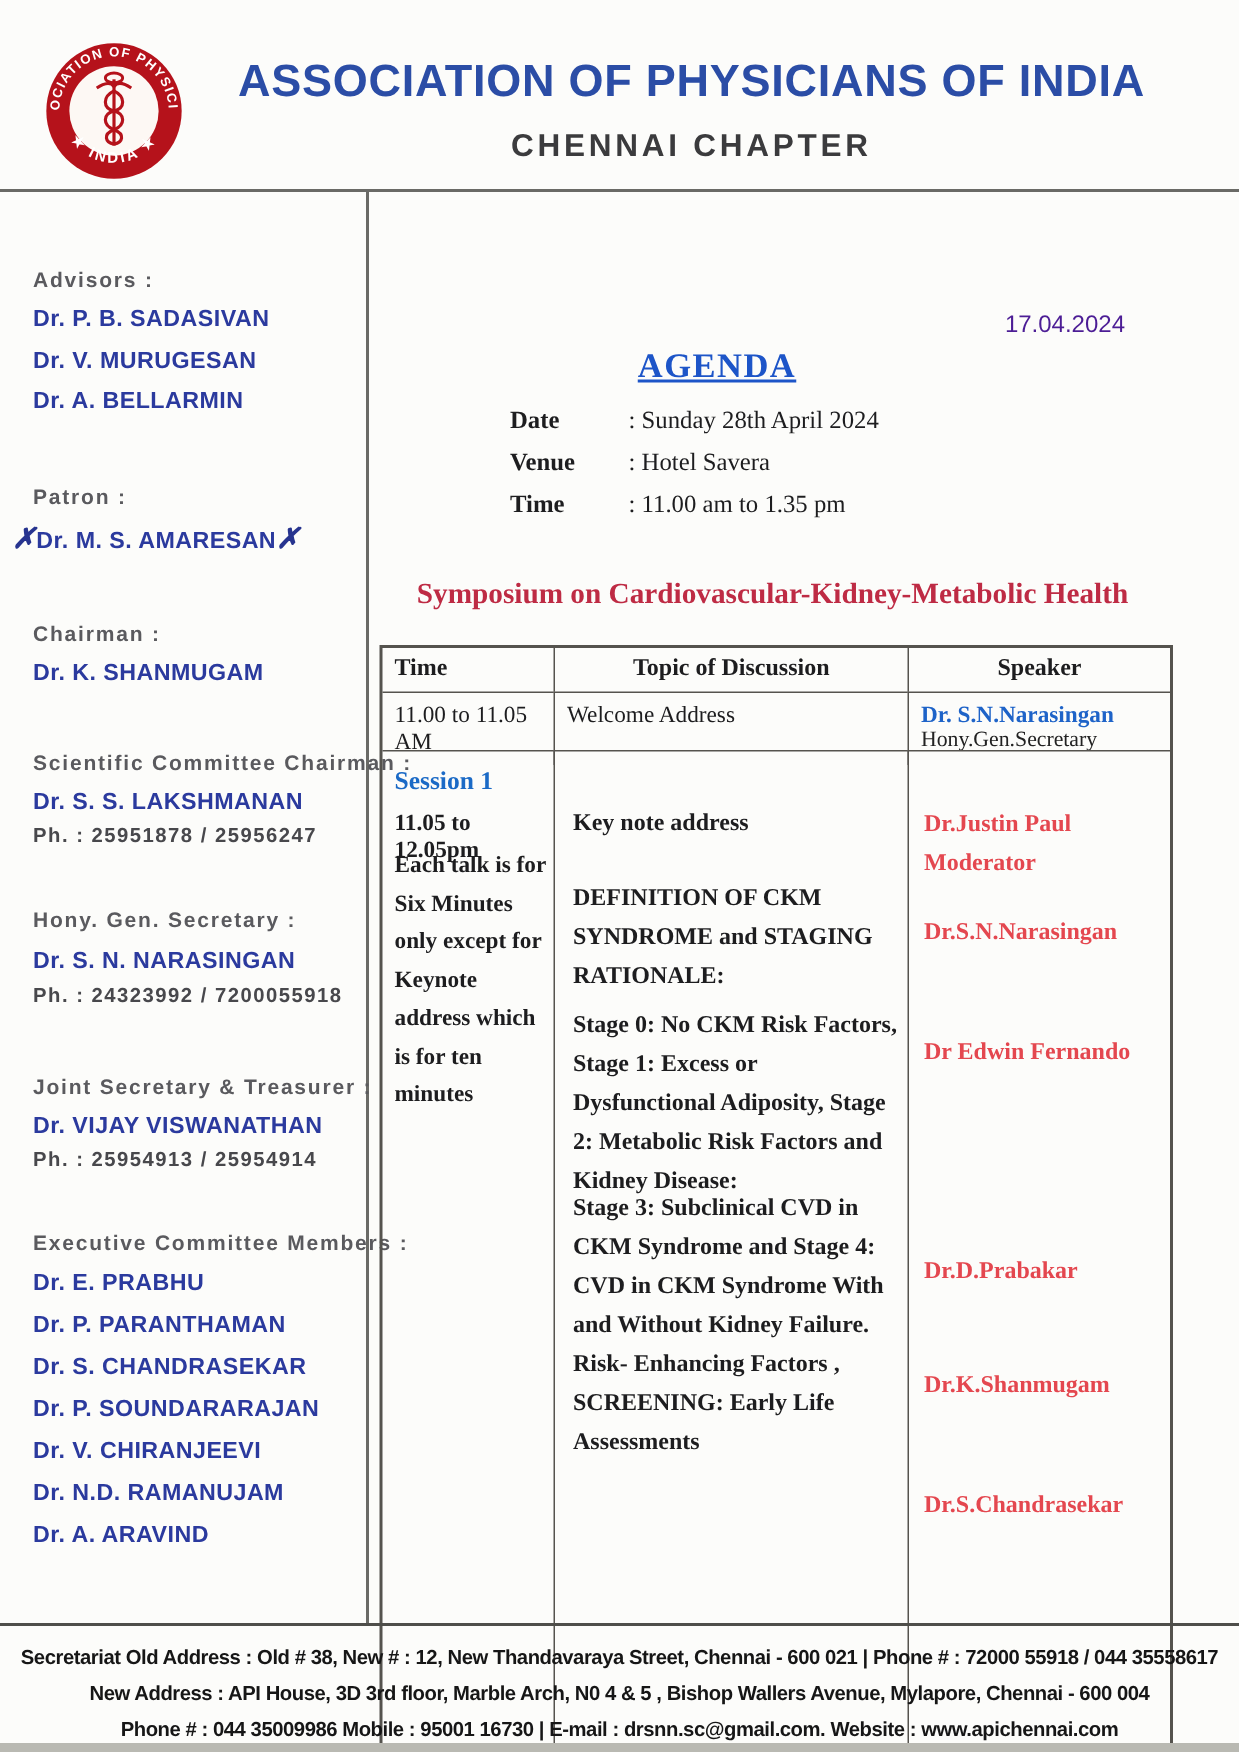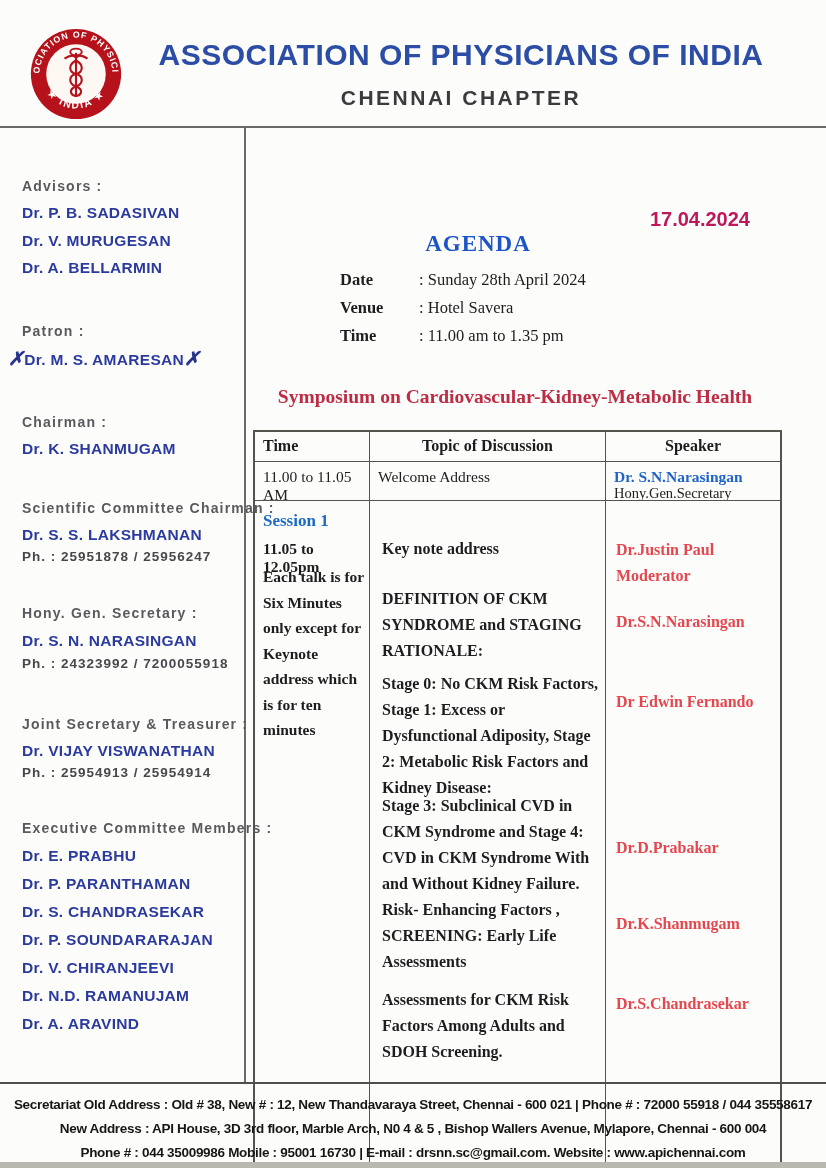--- a/index.html
+++ b/index.html
@@ -23,23 +23,23 @@
   .sb-label { font-size:14px; font-weight:700; color:#5a5a5e; letter-spacing:1.2px; }
   .sb-name { font-size:15.5px; font-weight:700; color:#2b3a9e; letter-spacing:0.3px; }
   .sb-ph { font-size:13.5px; font-weight:700; color:#48484c; letter-spacing:1px; }
   .pen-x { font-family:"Liberation Serif", serif; font-style:italic; font-weight:700; font-size:19px; color:#27348f; }
   .patron-line { left:8px; }
 
   
   .main { position:absolute; left:247px; top:128px; width:579px; height:954px;
           font-family:"Liberation Serif", serif; color:#1d1d1f; }
   .date-stamp { position:absolute; right:76px; top:80px; font-family:"Liberation Sans", sans-serif;
-                font-size:20px; font-weight:700; color:#be185d; }
+                font-size:16px; font-weight:400; color:#4c1d95; }
   .agenda-title { position:absolute; left:231px; top:103px; transform:translateX(-50%);
-                  font-size:23px; font-weight:700; color:#1d55c8; 
+                  font-size:23px; font-weight:700; color:#1d55c8; text-decoration:underline;
                   letter-spacing:1px; white-space:nowrap; }
   .info-row { position:absolute; left:93px; white-space:nowrap; font-size:16.5px; }
   .info-label { display:inline-block; width:79px; font-weight:700; }
   .info-row .v { font-weight:400; }
   .program-title { position:absolute; left:238px; top:220px; transform:translateX(-50%);
                    font-size:22px; font-weight:700; color:#1b6ac6; white-space:nowrap; }
   .symposium-title { position:absolute; left:268px; top:258px; transform:translateX(-50%);
                      font-size:19.5px; font-weight:700; color:#be2b44; white-space:nowrap; }
 
   
@@ -173,21 +173,20 @@
           <div class="abs sess-title" style="left:8px; top:10px">Session 1</div>
           <div class="abs sess-time" style="left:8px; top:39px">11.05 to 12.05pm</div>
           <div class="abs sess-note" style="left:8px; top:63px">Each talk is for Six Minutes only except for Keynote address which is for ten minutes</div>
         </div>
         <div>
           <div class="abs topic-p" style="left:12px; top:35px">Key note address</div>
           <div class="abs topic-p" style="left:12px; top:85px">DEFINITION OF CKM SYNDROME and STAGING RATIONALE:</div>
           <div class="abs topic-p" style="left:12px; top:170px">Stage 0: No CKM Risk Factors, Stage 1: Excess or Dysfunctional Adiposity,  Stage 2: Metabolic Risk Factors and Kidney Disease:</div>
           <div class="abs topic-p" style="left:12px; top:292px">Stage 3: Subclinical CVD in CKM Syndrome and Stage 4: CVD in CKM Syndrome With and Without Kidney Failure.</div>
           <div class="abs topic-p" style="left:12px; top:396px">Risk- Enhancing Factors , SCREENING: Early Life Assessments</div>
-          <div class="abs topic-p" style="left:12px; top:486px">Assessments for CKM Risk Factors Among Adults and SDOH Screening.</div>
         </div>
         <div>
           <div class="abs spk" style="left:10px; top:36px">
             <div>Dr.Justin Paul</div>
             <div>Moderator</div>
           </div>
           <div class="abs spk" style="left:10px; top:108px">Dr.S.N.Narasingan</div>
           <div class="abs spk" style="left:10px; top:188px">Dr Edwin Fernando</div>
           <div class="abs spk" style="left:10px; top:334px">Dr.D.Prabakar</div>
           <div class="abs spk" style="left:10px; top:410px">Dr.K.Shanmugam</div>

